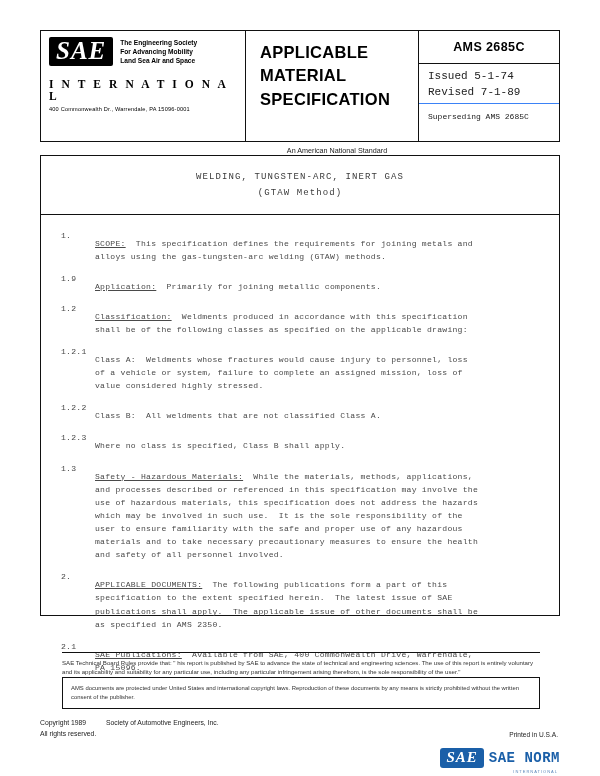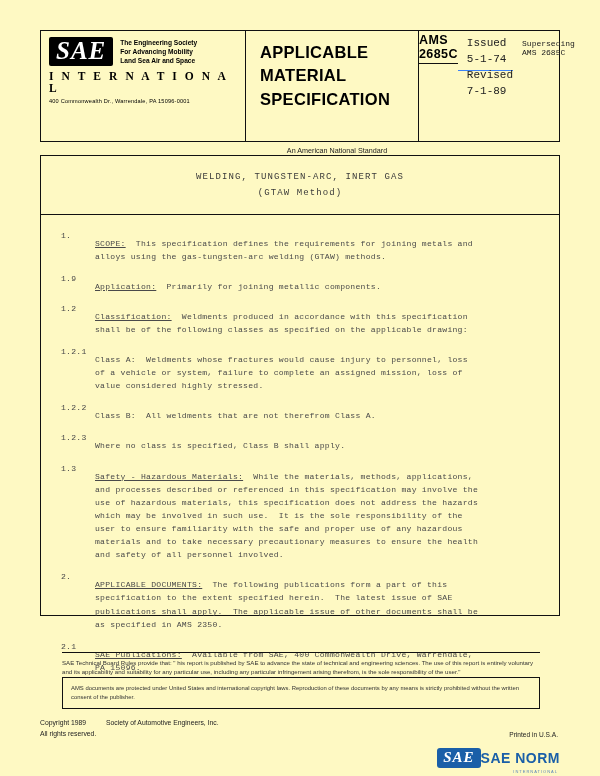--- a/index.html
+++ b/index.html
@@ -10,21 +10,21 @@
   body {
     width: 600px;
     height: 776px;
     font-family: "Liberation Sans", sans-serif;
     overflow: hidden;
   }
   .page {
     position: relative;
     width: 600px;
     height: 776px;
-    background: #fef9c3;
+    background: #ffffff;
     box-sizing: border-box;
   }
   
   .header {
     position: absolute;
     left: 40px;
     top: 30px;
     width: 520px;
     height: 112px;
     border: 1px solid #111;
@@ -60,21 +60,21 @@
     line-height: 1.38;
     font-weight: bold;
     color: #000;
     padding-top: 1px;
   }
   .sae-intl {
     font-family: "Liberation Serif", serif;
     font-weight: bold;
     font-size: 11.5px;
     letter-spacing: 2.6px;
-    margin-top: 4px;
+    margin-top: 12px;
     color: #000;
   }
   .sae-addr {
     font-size: 5.6px;
     margin-top: 4px;
     color: #000;
     letter-spacing: 0.2px;
   }
   .hdr-title {
     flex: 1;
@@ -87,21 +87,21 @@
     font-weight: bold;
     font-size: 16.5px;
     letter-spacing: 0.3px;
     line-height: 1.42;
     color: #000;
   }
   .hdr-right {
     width: 140px;
     box-sizing: border-box;
     display: flex;
-    flex-direction: row;
+    flex-direction: column;
   }
   .doc-num {
     height: 33px;
     border-bottom: 1px solid #111;
     box-sizing: border-box;
     display: flex;
     align-items: center;
     justify-content: center;
     font-weight: bold;
     font-size: 12.5px;
@@ -236,25 +236,26 @@
     color: #fff;
     font-family: "Liberation Serif", serif;
     font-weight: bold;
     font-style: italic;
     font-size: 15px;
     letter-spacing: 1px;
     padding: 1px 6px 2px 6px;
     border-radius: 3px;
   }
   .wm-text {
+    margin-left: 5px;
     color: #1a5fa8;
     font-weight: bold;
     font-size: 14px;
     letter-spacing: 0.5px;
-    font-family: Liberation Sans, sans-serif;
+    font-family: Liberation Mono, monospace;
   }
   .wm-sub {
     position: absolute;
     right: 2px;
     bottom: -6px;
     font-size: 4px;
     color: #5b87bb;
     letter-spacing: 1px;
   }
 </style>
@@ -323,21 +324,21 @@
 
       <div class="clause">
         <div class="clause-num">1.2.1</div>
         <div class="clause-txt"><span class="u"></span><span>Class A:  Weldments whose fractures would cause injury to personnel, loss
 of a vehicle or system, failure to complete an assigned mission, loss of
 value considered highly stressed.</span></div>
       </div>
 
       <div class="clause">
         <div class="clause-num">1.2.2</div>
-        <div class="clause-txt"><span class="u"></span><span>Class B:  All weldments that are not therefrom Class A.</span></div>
+        <div class="clause-txt"><span class="u"></span><span>Class B:  All weldments that are not classified Class A.</span></div>
       </div>
 
       <div class="clause">
         <div class="clause-num">1.2.3</div>
         <div class="clause-txt"><span class="u"></span><span>Where no class is specified, Class B shall apply.</span></div>
       </div>
 
       <div class="clause">
         <div class="clause-num">1.3</div>
         <div class="clause-txt"><span class="u">Safety - Hazardous Materials:</span><span>  While the materials, methods, applications,

